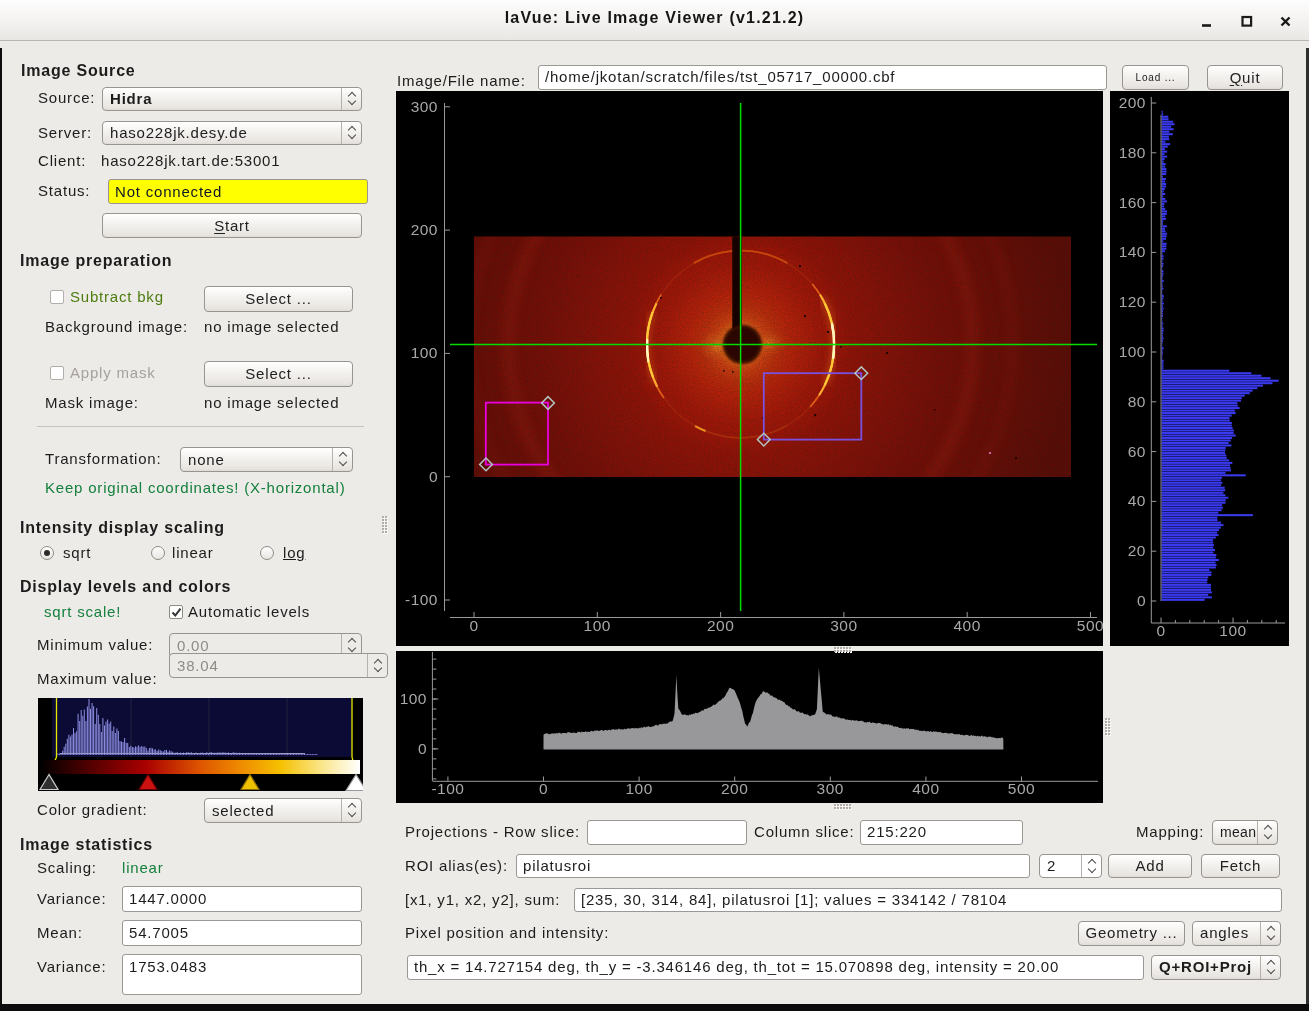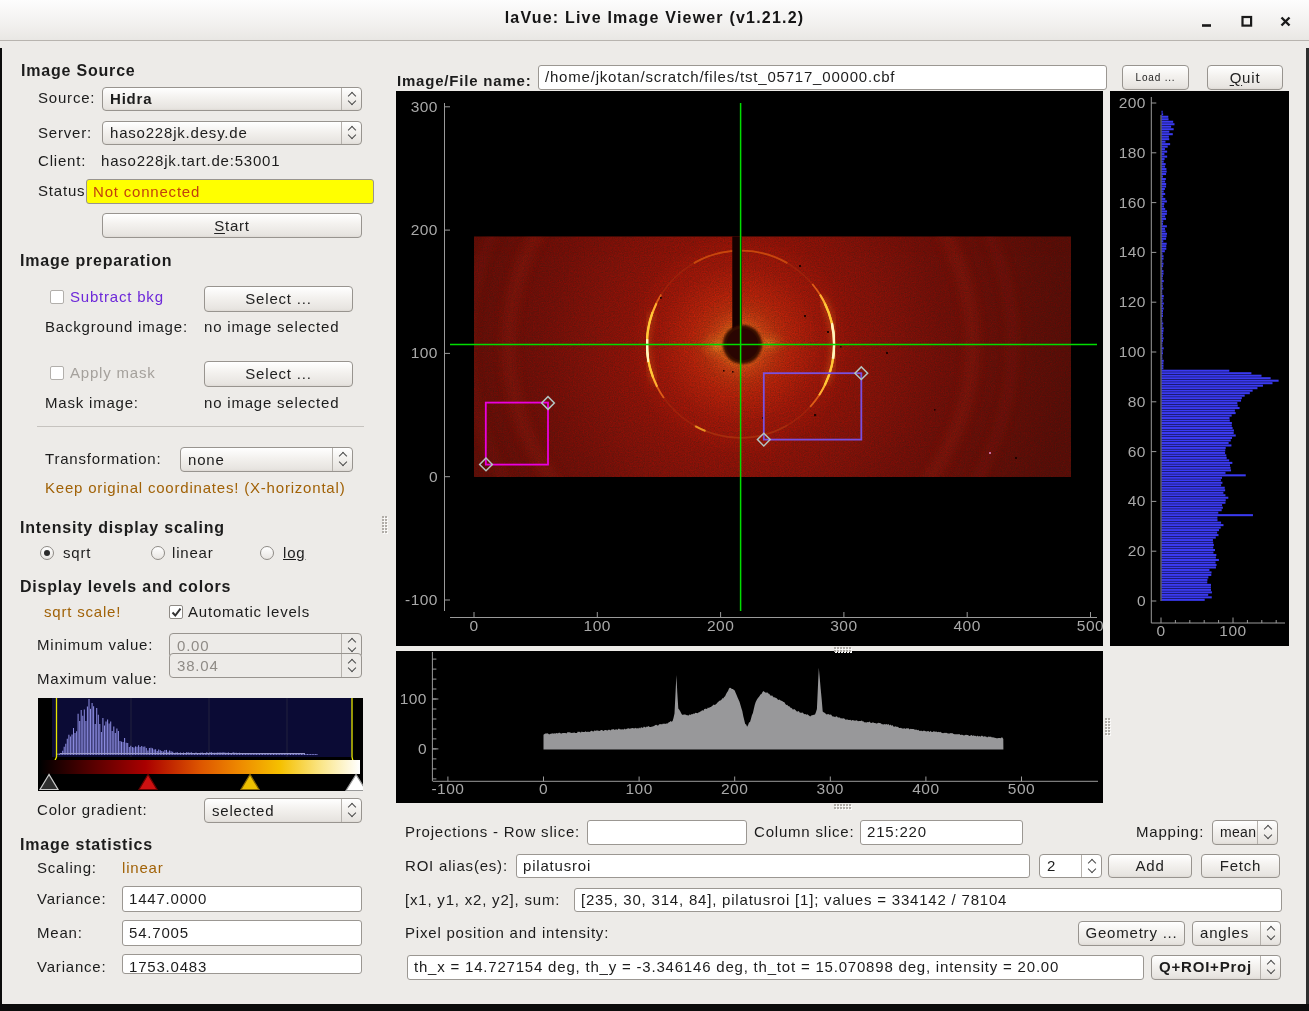--- a/index.html
+++ b/index.html
@@ -13,21 +13,21 @@
 .combo .ct,.spin .ct{position:absolute;left:7px;top:0;right:22px;white-space:nowrap}
 .combo .carr,.spin .sarr{position:absolute;right:0;top:0;width:20px;border-left:1px solid #b5b1ac}
 .chu,.chd{position:absolute;left:6.5px;width:6px;height:6px;border:solid #4a4a4a;border-width:0}
 .chu{top:24%;border-left-width:1.5px;border-top-width:1.5px;transform:rotate(45deg)}
 .chd{bottom:24%;border-left-width:1.5px;border-top-width:1.5px;transform:rotate(225deg)}
 .cb{position:absolute;width:14px;height:14px;background:#fff;border:1px solid #8f8b86;border-radius:2px}
 .cb svg{position:absolute;left:0;top:0}
 .rb{position:absolute;width:14px;height:14px;background:linear-gradient(#fff,#e8e5e1);border:1px solid #8f8b86;border-radius:50%}
 .rdot{position:absolute;left:3px;top:3px;width:6px;height:6px;border-radius:50%;background:#2a2a2a}
 .dot{position:absolute;width:2px;height:2px;background:#b0aca7;box-shadow:1px 1px 0 #fbfaf9}
-.red{color:#a16207}
+.red{color:#15803d}
 u{text-decoration:underline;text-underline-offset:2px}
 </style></head><body>
 
 <div style="position:absolute;left:0;top:0;width:1309px;height:41px;background:linear-gradient(#fdfdfd,#f3f2f0 55%,#e9e7e4);border-bottom:1px solid #b8b4af"></div>
 <div style="position:absolute;left:0;top:9px;width:1309px;text-align:center;font-weight:bold;font-size:16px;letter-spacing:1.2px;color:#151515">laVue: Live Image Viewer (v1.21.2)</div>
 <svg style="position:absolute;left:1190px;top:8px" width="110" height="26" viewBox="0 0 110 26">
     <rect x="12" y="16.2" width="9" height="2.6" fill="#1a1a1a"></rect>
     <rect x="52.5" y="9" width="8.6" height="8.6" fill="none" stroke="#1a1a1a" stroke-width="2.2"></rect>
     <path d="M91.5 9.5 L99.5 17.5 M99.5 9.5 L91.5 17.5" stroke="#1a1a1a" stroke-width="2.4"></path>
   </svg>
@@ -47,25 +47,25 @@
 <div class="combo" style="left:102px;top:120.5px;width:260px;height:24px">
     <div class="ct" style="line-height:22px;font-size:15px">haso228jk.desy.de</div>
     <div class="carr" style="height:22px">
       <span class="chu"></span>
       <span class="chd"></span>
     </div>
   </div>
 <div class="lbl " style="left:38px;top:149px;">Client:</div>
 <div class="lbl " style="left:101px;top:149px;">haso228jk.tart.de:53001</div>
 <div class="lbl " style="left:38px;top:178.5px;">Status:</div>
-<div class="field" style="left:86px;top:178.5px;width:288px;height:25px;line-height:23px;background:#ffff00;border-color:#98948f;color:#c2410c">Not connected</div>
+<div class="field" style="left:108px;top:178.5px;width:260px;height:25px;line-height:23px;background:#ffff00;border-color:#98948f;color:#0f172a">Not connected</div>
 <div class="btn" style="left:102px;top:212.5px;width:260px;height:25px;line-height:23px;font-size:15px"><u>S</u>tart</div>
 <div class="hd" style="left:20px;top:250px">Image preparation</div>
 <div class="cb" style="left:50px;top:290px;border-color:#b2afab"></div>
-<div class="lbl " style="left:70px;top:285px;color:#6d28d9">Subtract bkg</div>
+<div class="lbl " style="left:70px;top:285px;color:#4d7c0f">Subtract bkg</div>
 <div class="btn" style="left:204px;top:285.5px;width:149px;height:26px;line-height:24px;font-size:15px">Select ...</div>
 <div class="lbl " style="left:45px;top:314.5px;">Background image:</div>
 <div class="lbl " style="left:204px;top:314.5px;">no image selected</div>
 <div class="cb" style="left:50px;top:365.5px;border-color:#b2afab"></div>
 <div class="lbl " style="left:70px;top:360.5px;color:#a5a19c">Apply mask</div>
 <div class="btn" style="left:204px;top:361px;width:149px;height:26px;line-height:24px;font-size:15px">Select ...</div>
 <div class="lbl " style="left:45px;top:391px;">Mask image:</div>
 <div class="lbl " style="left:204px;top:391px;">no image selected</div>
 <div style="position:absolute;left:37px;top:426px;width:327px;height:1px;background:#c6c3bf"></div>
 <div class="lbl " style="left:45px;top:446.5px;">Transformation:</div>
@@ -96,21 +96,21 @@
 <div class="lbl " style="left:188px;top:600px;">Automatic levels</div>
 <div class="lbl " style="left:37px;top:633px;">Minimum value:</div>
 <div class="spin dis" style="left:169px;top:632.5px;width:193px;height:25px">
     <div class="ct" style="line-height:23px">0.00</div>
     <div class="sarr" style="height:23px">
       <span class="chu"></span>
       <span class="chd"></span>
     </div>
   </div>
 <div class="lbl " style="left:37px;top:667px;">Maximum value:</div>
-<div class="spin dis" style="left:169px;top:653px;width:193px;height:25px">
+<div class="spin dis" style="left:169px;top:653px;width:219px;height:25px">
     <div class="ct" style="line-height:23px">38.04</div>
     <div class="sarr" style="height:23px">
       <span class="chu"></span>
       <span class="chd"></span>
     </div>
   </div>
 <svg style="position:absolute;left:38px;top:698px" width="325" height="93" viewBox="0 0 325 93">
 <rect width="325" height="93" fill="#000"></rect>
 <rect x="14" y="0" width="300" height="59" fill="#0b0b35"></rect>
 <line x1="93" y1="0" x2="93" y2="59" stroke="#23233f" stroke-width="1"></line>
@@ -314,22 +314,22 @@
     </div>
   </div>
 <div class="hd" style="left:20px;top:834px">Image statistics</div>
 <div class="lbl " style="left:37px;top:856px;">Scaling:</div>
 <div class="lbl red" style="left:122px;top:856px;">linear</div>
 <div class="lbl " style="left:37px;top:886.5px;">Variance:</div>
 <div class="field" style="left:122px;top:886px;width:240px;height:25.5px;line-height:23.5px;">1447.0000</div>
 <div class="lbl " style="left:37px;top:920.5px;">Mean:</div>
 <div class="field" style="left:122px;top:920px;width:240px;height:25.5px;line-height:23.5px;">54.7005</div>
 <div class="lbl " style="left:37px;top:954.5px;">Variance:</div>
-<div class="field" style="left:122px;top:954px;width:240px;height:20px;line-height:23.5px;">1753.0483</div>
-<div class="lbl " style="left:397px;top:69px;font-weight:bold;">Image/File name:</div>
+<div class="field" style="left:122px;top:954px;width:240px;height:41px;line-height:23.5px;">1753.0483</div>
+<div class="lbl " style="left:397px;top:69px;">Image/File name:</div>
 <div class="field" style="left:538px;top:65px;width:569px;height:24.5px;line-height:22.5px;">/home/jkotan/scratch/files/tst_05717_00000.cbf</div>
 <div class="btn" style="left:1122px;top:64.5px;width:67px;height:25px;line-height:23px;font-size:10px">Load ...</div>
 <div class="btn" style="left:1207px;top:64.5px;width:76px;height:25px;line-height:23px;font-size:15px"><u>Q</u>uit</div>
 <svg style="position:absolute;left:396px;top:91px" width="707" height="556" viewBox="396 91 707 556">
 <defs>
 <radialGradient id="glow" cx="740.6" cy="344.2" r="330" gradientUnits="userSpaceOnUse">
 <stop offset="0" stop-color="#f08424"></stop>
         <stop offset="0.05" stop-color="#e66414"></stop>
 <stop offset="0.08" stop-color="#d63e10"></stop>
         <stop offset="0.115" stop-color="#c62c0a"></stop>

